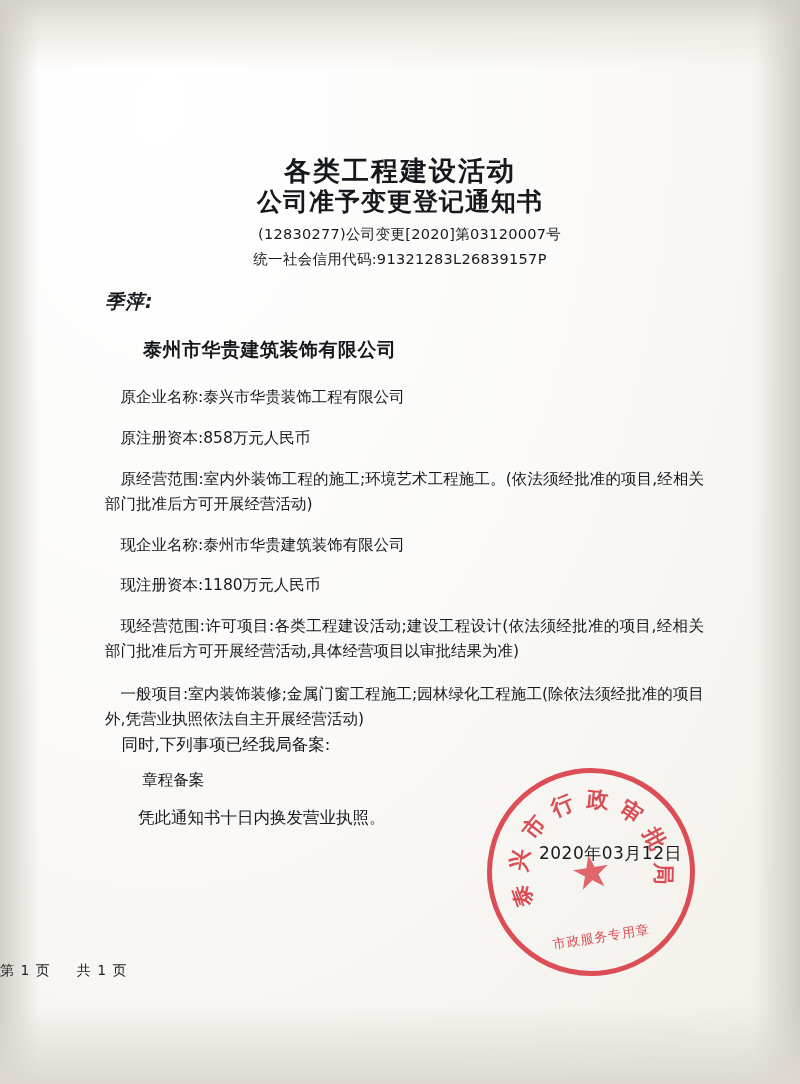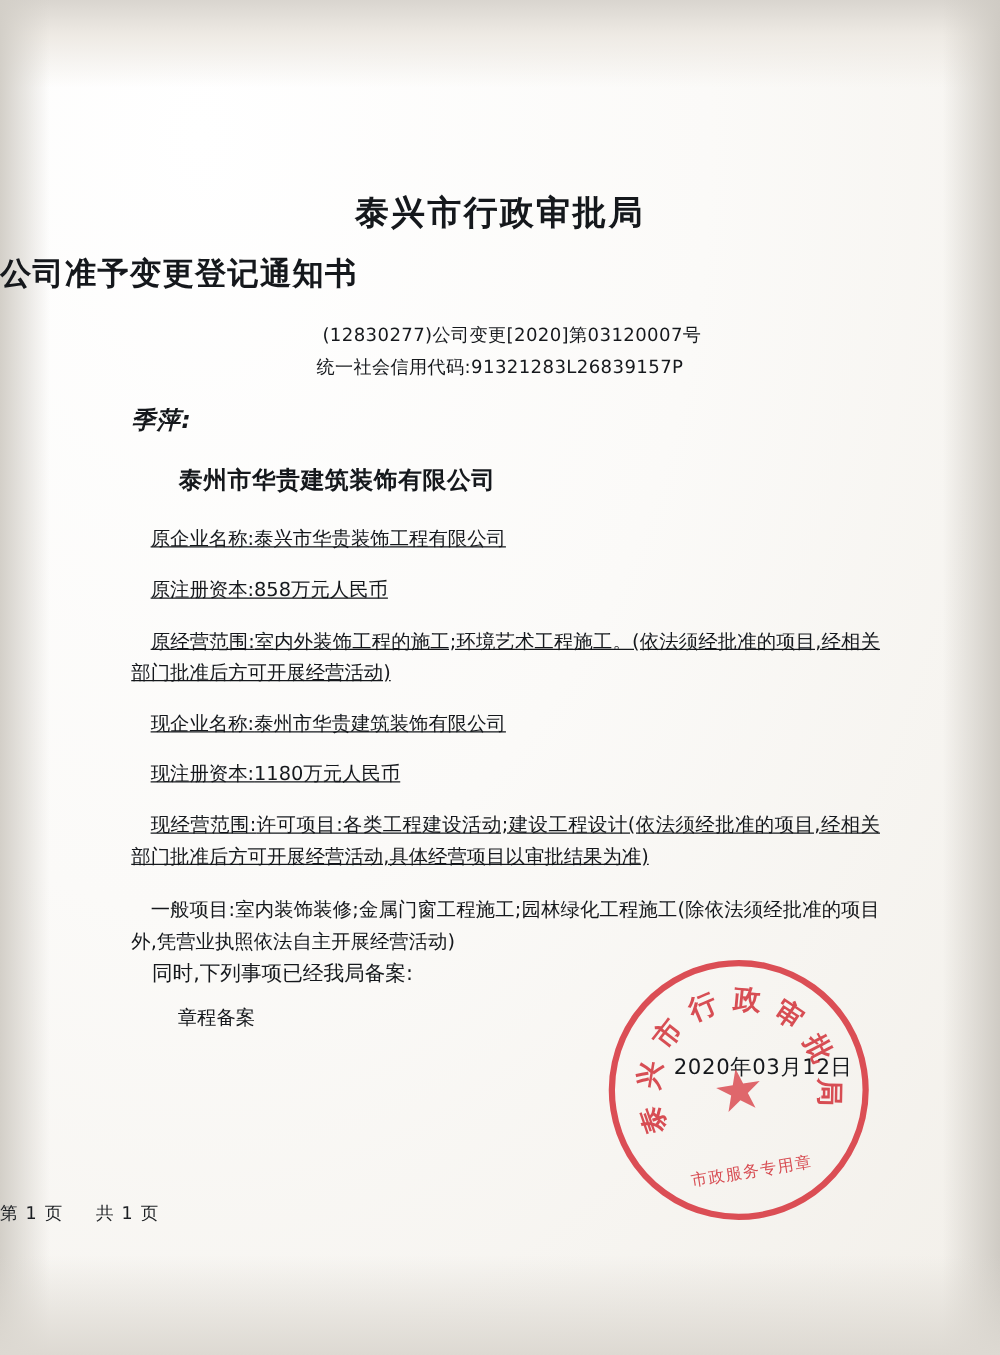--- a/index.html
+++ b/index.html
@@ -53,30 +53,31 @@
 
   .title-main {
     text-align: center;
     font-size: 27px;
     font-weight: bold;
     letter-spacing: 2px;
     margin-top: 155px;
     line-height: 1.2;
   }
   .title-sub {
+    text-align: center;
     font-size: 25px;
     font-weight: bold;
     letter-spacing: 1px;
-    margin-top: 17px;
+    margin-top: 0;
     line-height: 1.2;
   }
   .doc-number {
     text-align: center;
     font-size: 14.5px;
-    margin-top: 25px;
+    margin-top: 8px;
     letter-spacing: 0.3px;
     padding-left: 19px;
   }
   .credit-code {
     text-align: center;
     font-size: 14.5px;
     margin-top: 6px;
     letter-spacing: 0.3px;
   }
 
@@ -109,21 +110,20 @@
   .approval-para {
     font-size: 17px;
     line-height: 1.7;
     margin-top: 22px;
     text-indent: 2em;
     text-align: justify;
   }
 
   .fields {
     margin-top: 22px;
-    text-decoration: underline;
   }
   .field-row {
     font-size: 15.5px;
     line-height: 1.6;
     margin-top: 16px;
     text-indent: 1em;
     text-align: justify;
   }
   .field-row .label {
     white-space: nowrap;
@@ -228,21 +228,21 @@
 <body>
 
 <div class="page">
   <div class="paper-shade-top"></div>
   <div class="paper-shade-left"></div>
   <div class="paper-shade-right"></div>
   <div class="paper-shade-bottom"></div>
 
   <div class="content">
 
-    <div class="title-main">泰兴市行政审批局</div>
+    <div class="title-main">各类工程建设活动</div>
     <div class="title-sub">公司准予变更登记通知书</div>
     <div class="doc-number">(12830277)公司变更[2020]第03120007号</div>
     <div class="credit-code">统一社会信用代码:91321283L26839157P</div>
 
     <div class="body-block">
       <div class="addressee">季萍:</div>
 
 
       <div class="company-name">泰州市华贵建筑装饰有限公司</div>
 
@@ -267,20 +267,21 @@
           <span class="label">现经营范围:</span><span class="value">许可项目:各类工程建设活动;建设工程设计(依法须经批准的项目,经相关部门批准后方可开展经营活动,具体经营项目以审批结果为准)</span>
         </div>
       </div>
 
       <div class="note-para">一般项目:室内装饰装修;金属门窗工程施工;园林绿化工程施工(除依法须经批准的项目外,凭营业执照依法自主开展经营活动)</div>
 
       <div class="same-time">同时,下列事项已经我局备案:</div>
 
       <div class="record-item">章程备案</div>
 
+      <div class="closing">凭此通知书十日内换发营业执照。</div>
     </div>
 
     <div class="date-line">2020年03月12日</div>
 
     <div class="footer">
       <span>第 1 页</span><span class="gap"></span><span>共 1 页</span>
     </div>
   </div>
 
   <div class="seal">

